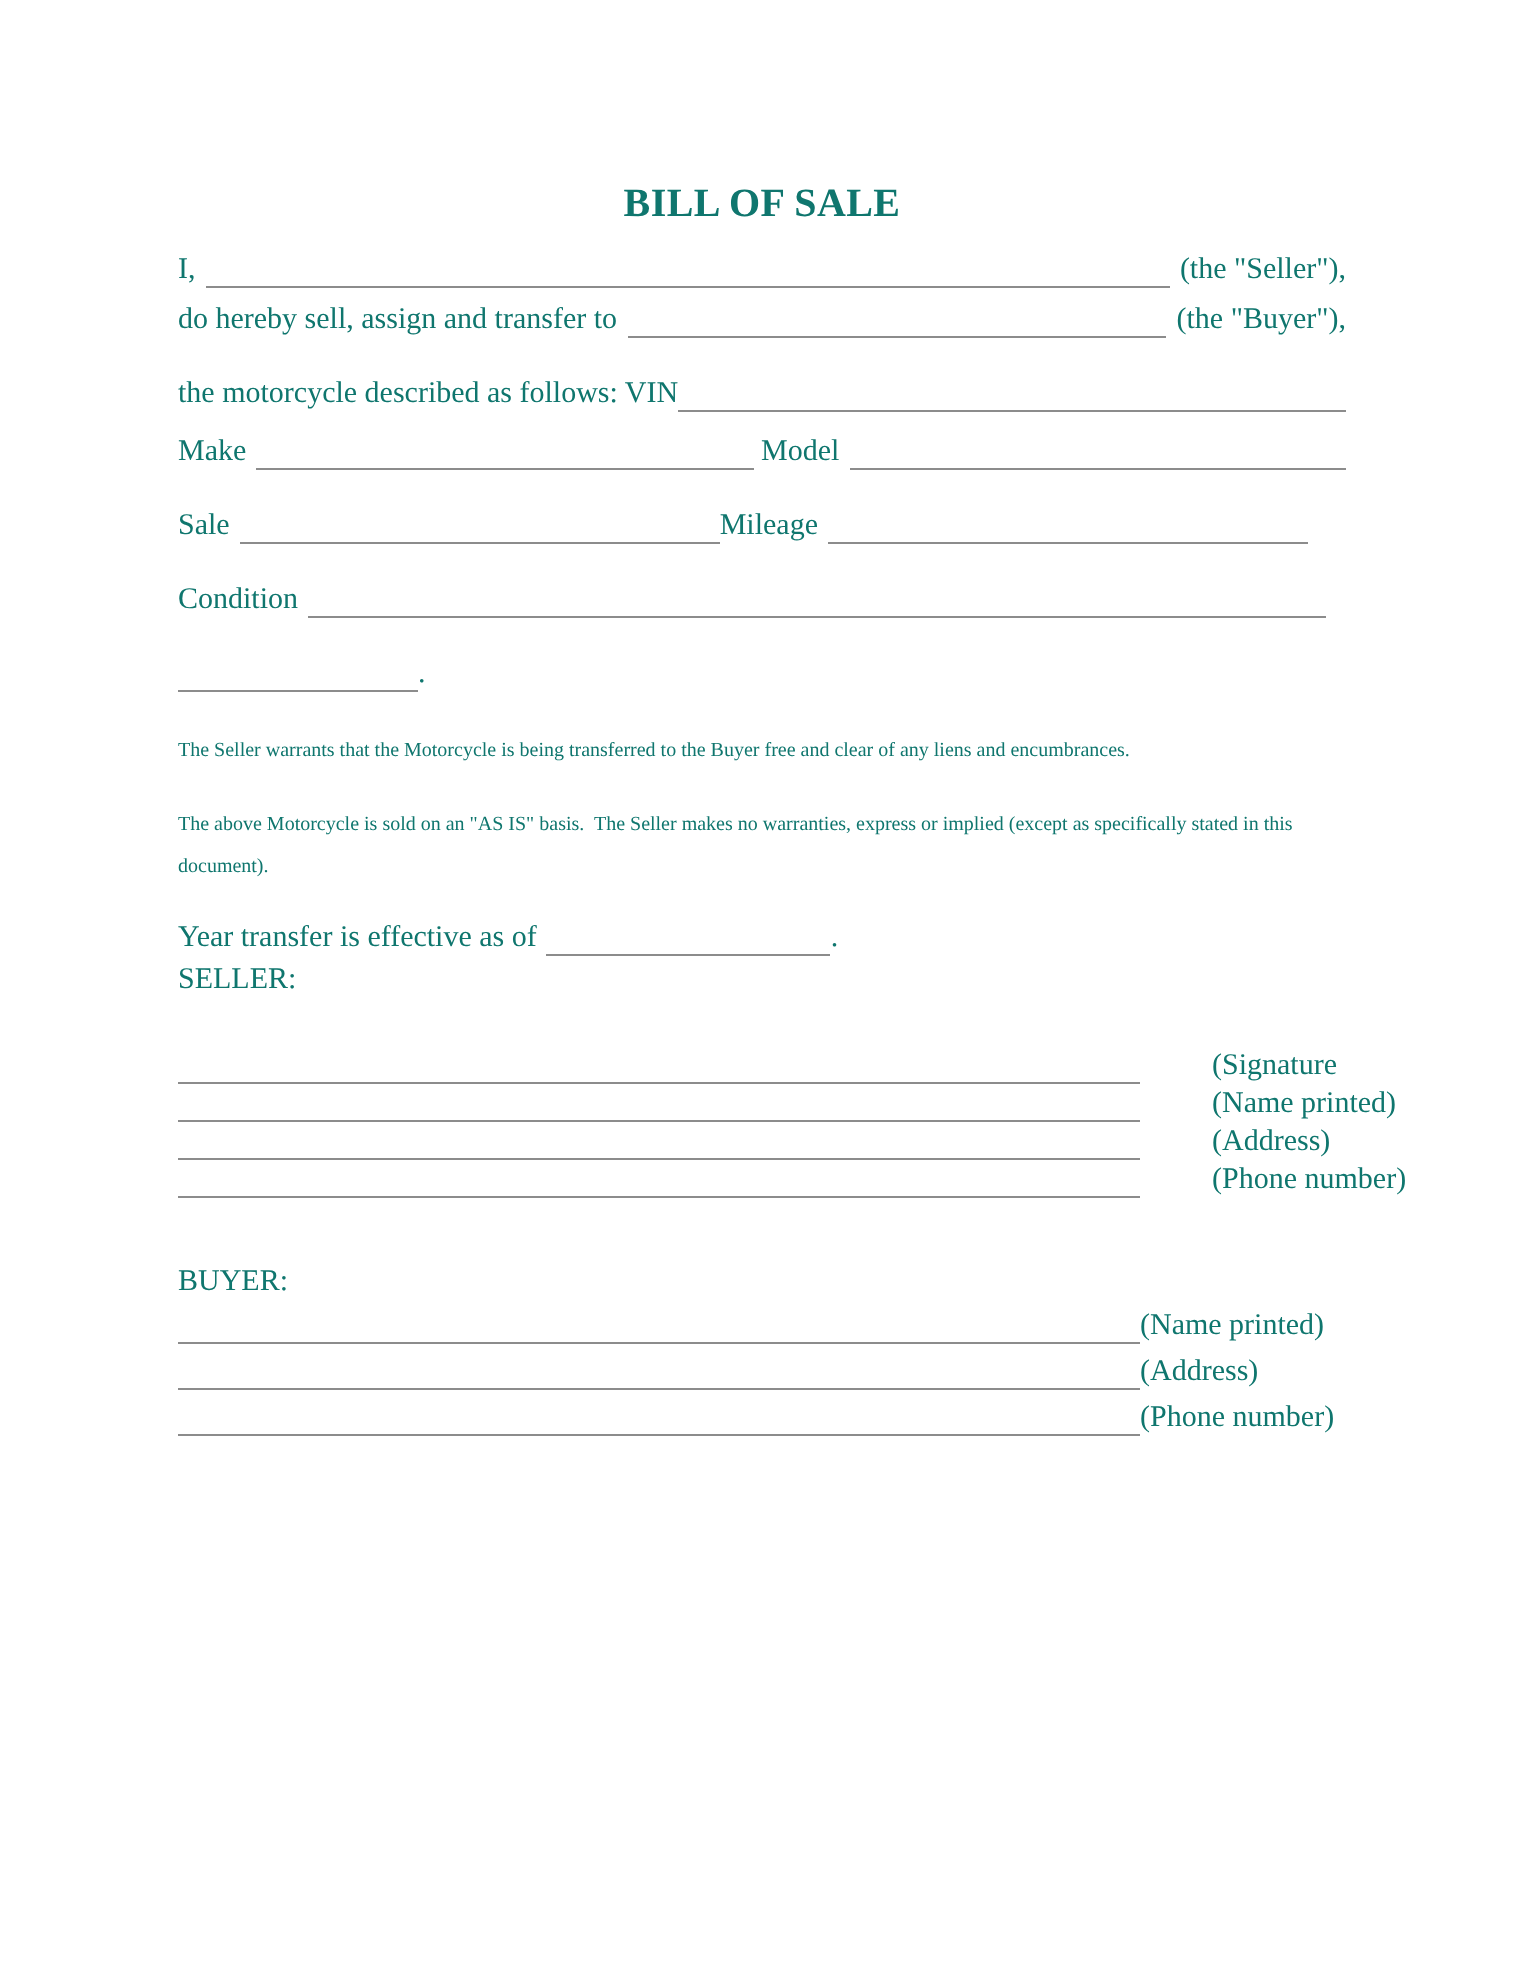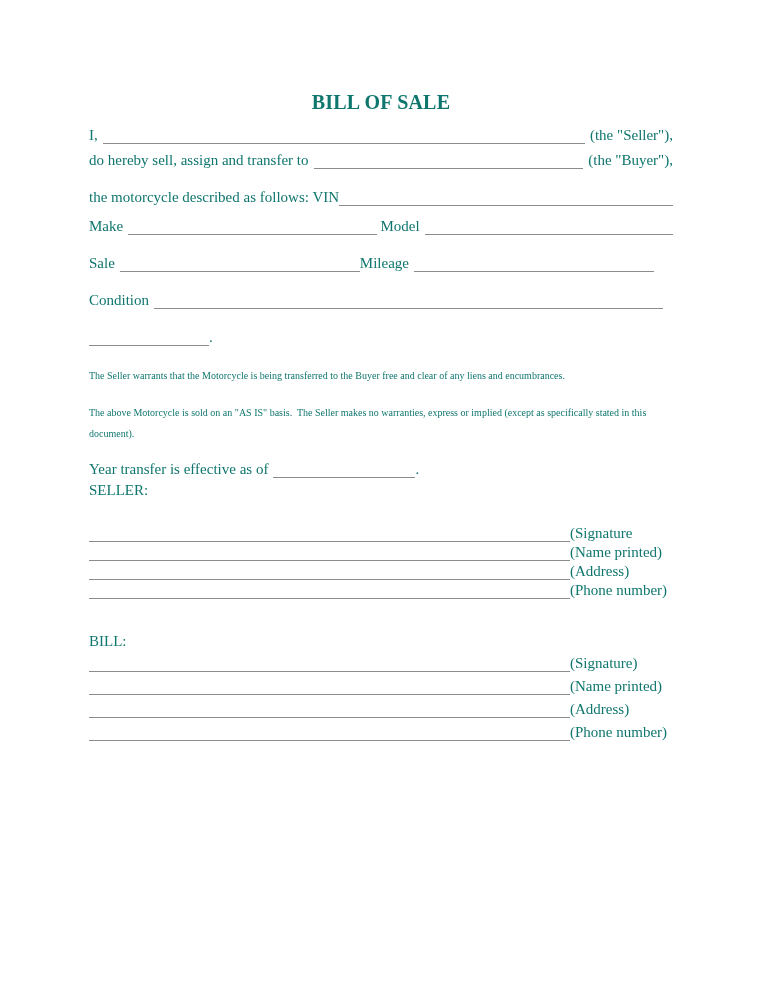--- a/index.html
+++ b/index.html
@@ -38,21 +38,21 @@
     line-height: 21px;
     white-space: pre-wrap;
   }
   .heading { font-size: 15px; line-height: 21px; }
   .sig-row {
     display: flex;
     align-items: flex-start;
     font-size: 15px;
     white-space: pre;
   }
-  .seller-rows .sig-row { line-height: 19px; }
+  .seller-rows .sig-row { line-height: 19px; gap: 36px; }
   .seller-rows .blank { height: 17px; flex: 0 0 481px; border-bottom: 1px solid #8c8c8c; }
   .buyer-rows .sig-row { line-height: 23px; }
   .buyer-rows .blank { height: 19px; flex: 0 0 481px; border-bottom: 1px solid #8c8c8c; }
   .blank-total { flex: 0 0 120px; }
   .blank-effective { flex: 0 0 142px; }
   .blank-condition { margin-right: 10px; }
   .blank-mileage { margin-right: 19px; }
 </style>
 </head>
 <body>
@@ -128,27 +128,23 @@
       <div class="sig-row">
         <span class="blank"></span>
         <span>(Address)</span>
       </div>
       <div class="sig-row">
         <span class="blank"></span>
         <span>(Phone number)</span>
       </div>
     </div>
 
-    <div class="heading" style="margin-top:31px">BILL:</div>
+    <div class="heading" style="margin-top:31px">BUYER:</div>
 
     <div class="buyer-rows">
-      <div class="sig-row">
-        <span class="blank"></span>
-        <span>(Signature)</span>
-      </div>
       <div class="sig-row">
         <span class="blank"></span>
         <span>(Name printed)</span>
       </div>
       <div class="sig-row">
         <span class="blank"></span>
         <span>(Address)</span>
       </div>
       <div class="sig-row">
         <span class="blank"></span>

